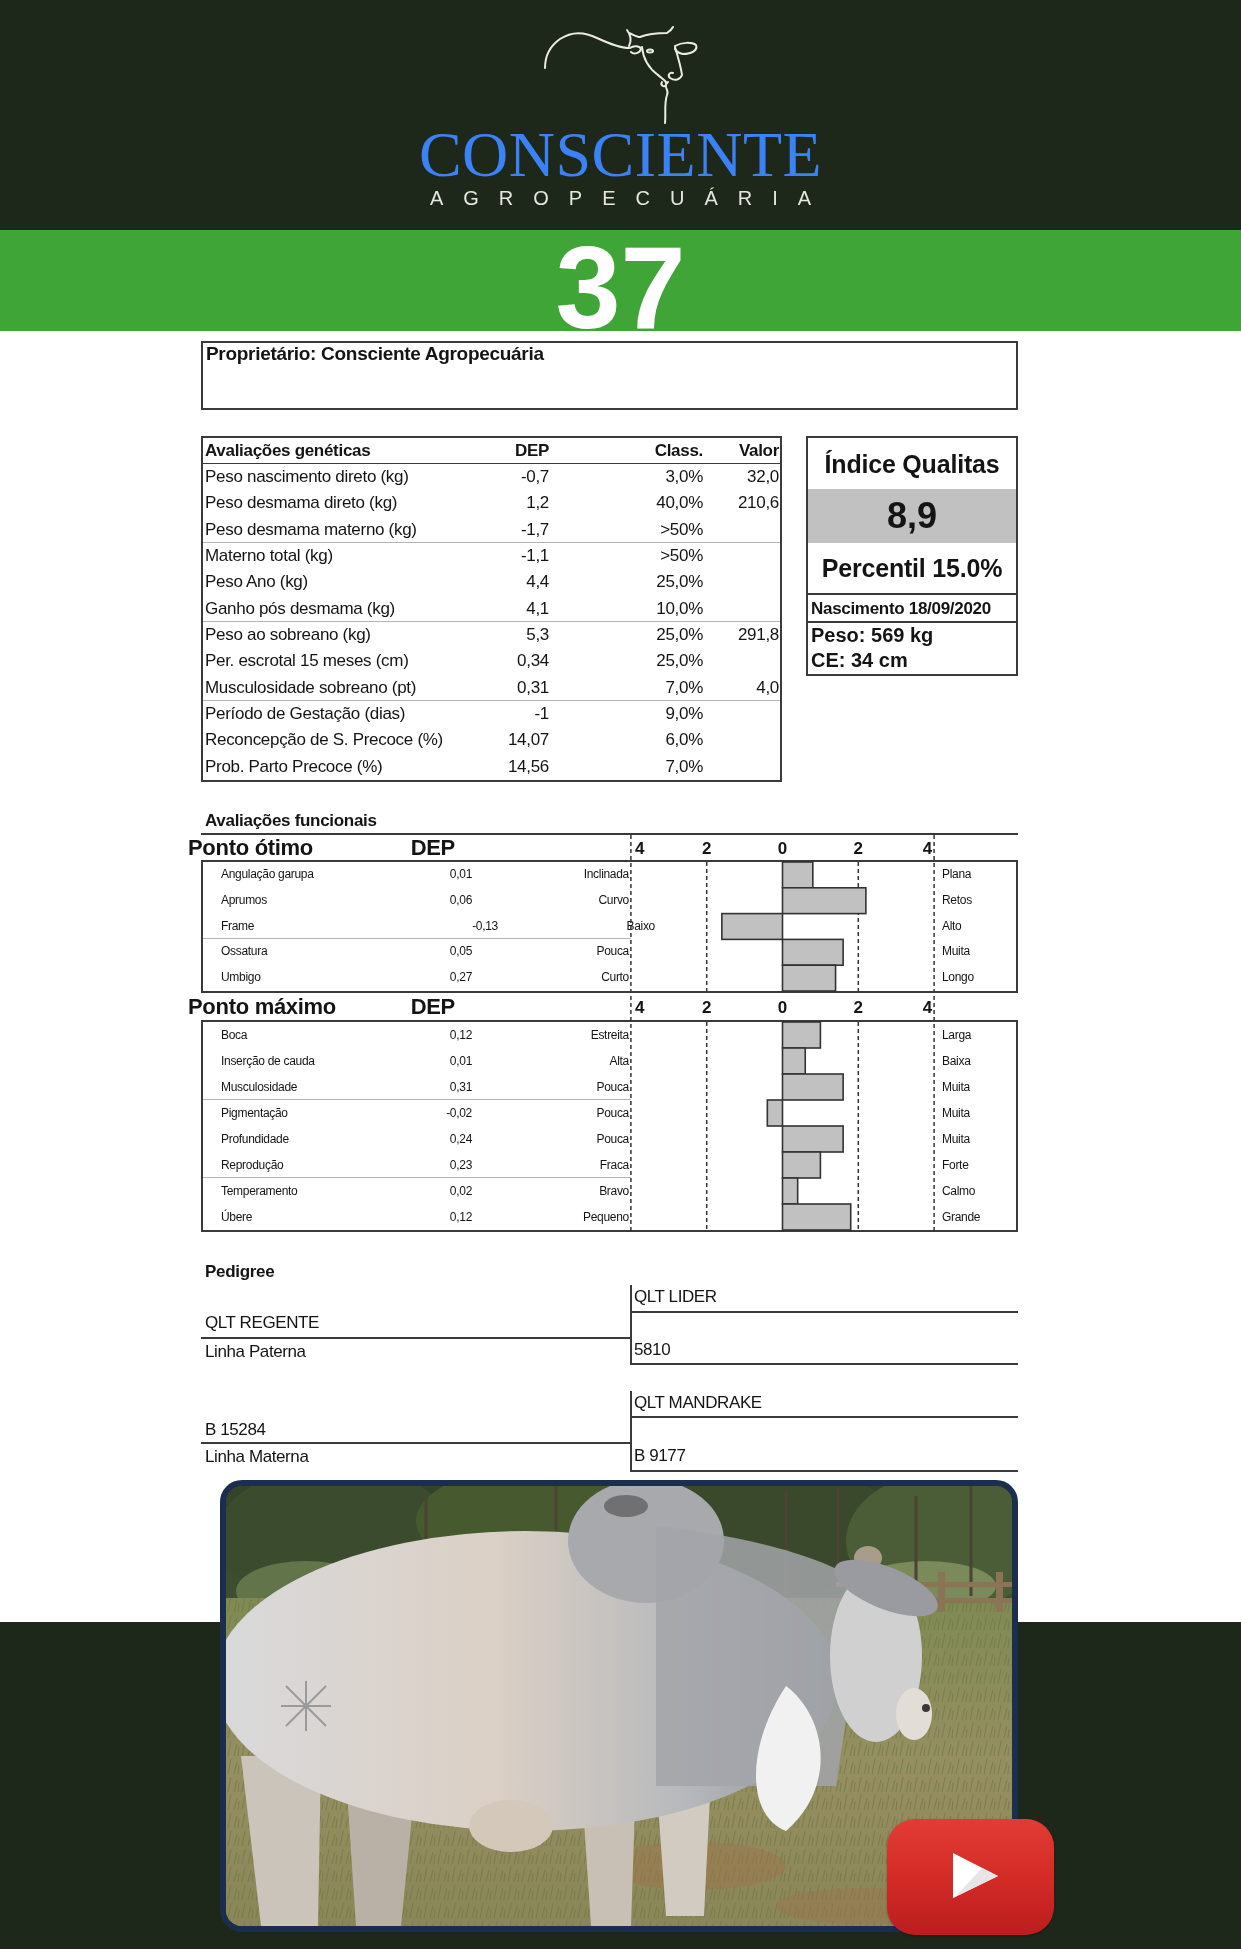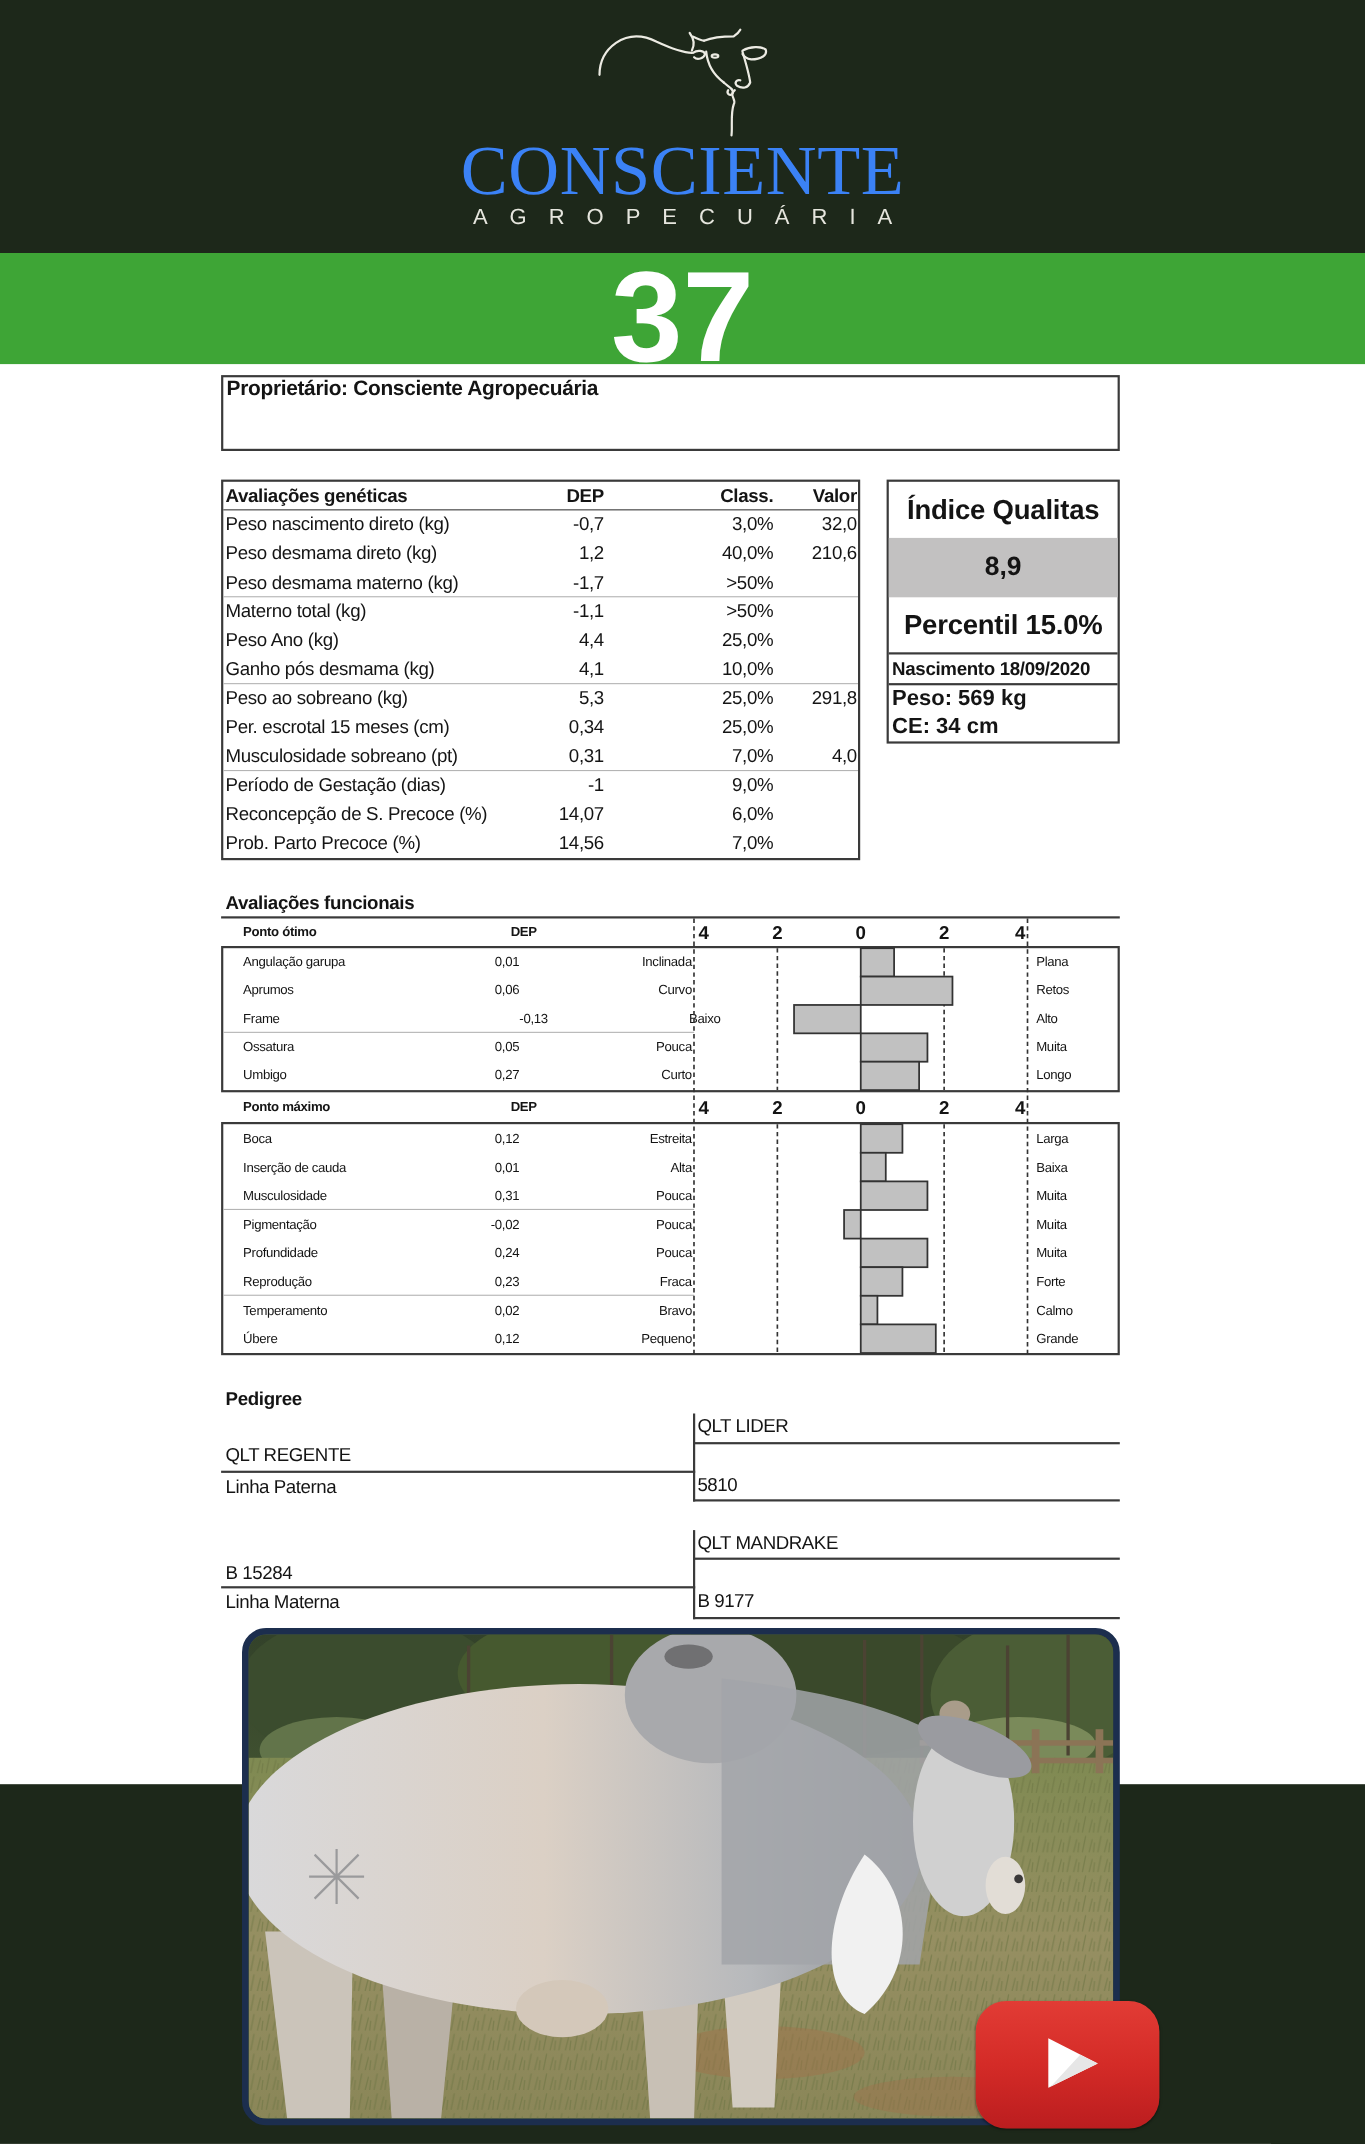--- a/index.html
+++ b/index.html
@@ -34,30 +34,30 @@
   .g-row{position:relative;height:26.33px;line-height:26px;box-sizing:border-box;}
   .g-row.sep{border-bottom:1px solid #b4b4b4;}
   .g-label{position:absolute;left:2px;top:0;white-space:nowrap;}
   .g-dep{position:absolute;right:231px;top:0;white-space:nowrap;}
   .g-class{position:absolute;right:77px;top:0;white-space:nowrap;}
   .g-value{position:absolute;right:1px;top:0;white-space:nowrap;}
 
   
   .index-box{position:absolute;left:806px;top:436px;width:212px;height:240px;border:2px solid var(--line);box-sizing:border-box;font-weight:bold;}
   .ix-title{height:51px;line-height:52px;text-align:center;font-size:25px;letter-spacing:-0.2px;}
-  .ix-value{height:54px;line-height:54px;text-align:center;font-size:24px;background:var(--table-fill);}
+  .ix-value{height:54px;line-height:54px;text-align:center;font-size:36px;background:var(--table-fill);}
   .ix-perc{height:50px;line-height:50px;text-align:center;font-size:25px;border-bottom:2px solid var(--line);letter-spacing:-0.2px;}
   .ix-birth{height:26px;line-height:27px;font-size:17px;padding-left:3px;border-bottom:2px solid var(--line);letter-spacing:-0.3px;}
   .ix-line{height:25px;line-height:25px;font-size:20px;padding-left:3px;}
 
   
   .f-title{position:absolute;left:205px;top:811px;font-weight:bold;font-size:17px;line-height:20px;letter-spacing:-0.3px;}
   .f-topline{position:absolute;left:201px;top:833px;width:817px;height:2px;background:var(--line);}
   #functional{position:absolute;left:0;top:0;width:0;height:0;}
-  .f-hdr{position:absolute;left:217px;width:817px;font-weight:bold;font-size:12px;letter-spacing:-0.3px;}
+  .f-hdr{position:absolute;left:184px;width:817px;font-weight:bold;font-size:22px;letter-spacing:-0.3px;}
   .f-hdr-title{position:absolute;left:4px;top:0;}
   .f-hdr-dep{position:absolute;right:546px;top:0;}
   .f-box{position:absolute;left:201px;width:817px;border:2px solid var(--line);box-sizing:border-box;}
   .f-row{position:absolute;left:203px;width:813px;font-size:12px;letter-spacing:-0.3px;}
   .f-row.sep::after{content:"";position:absolute;left:0;bottom:0;width:428px;height:1px;background:#b4b4b4;}
   .f-name{position:absolute;left:18px;top:0;white-space:nowrap;}
   .f-dep{position:absolute;right:544px;top:0;white-space:nowrap;}
   .f-low{position:absolute;right:387px;top:0;white-space:nowrap;}
   .f-high{position:absolute;left:739px;top:0;white-space:nowrap;}
   #func-chart{position:absolute;left:201px;top:833px;width:817px;height:400px;overflow:visible;pointer-events:none;}

